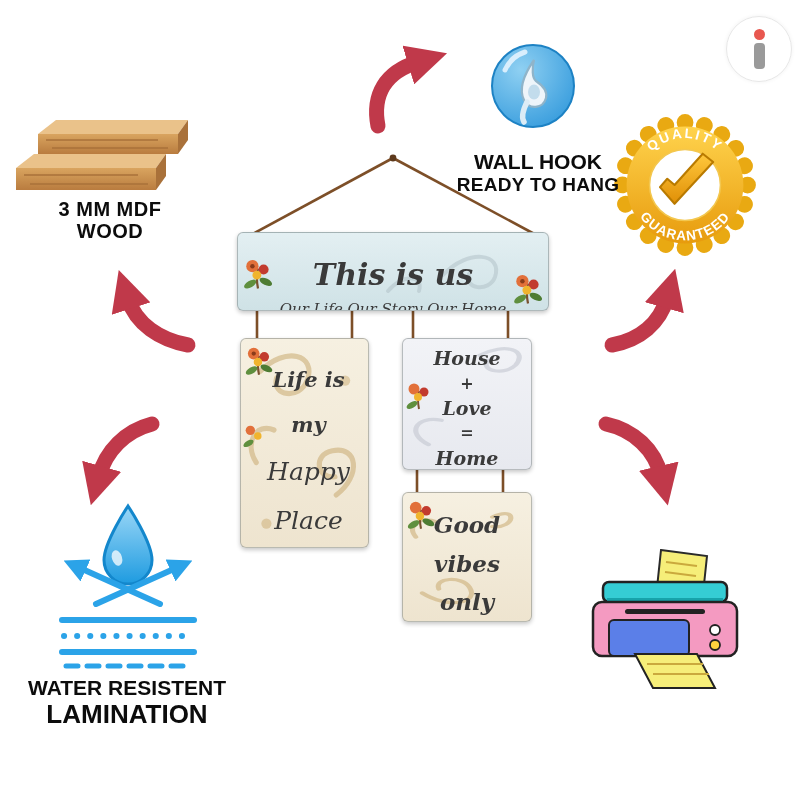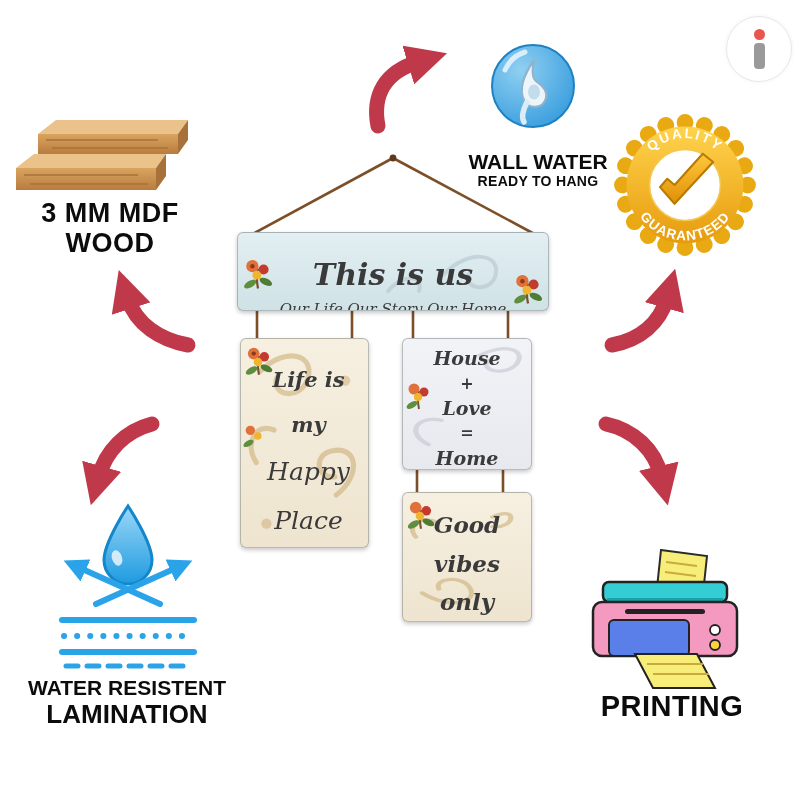--- a/index.html
+++ b/index.html
@@ -2,23 +2,23 @@
 <html><head>
 <meta charset="utf-8">
 <style>
   html,body{margin:0;padding:0;background:#ffffff;}
   .canvas{position:relative;width:800px;height:800px;background:#ffffff;overflow:hidden;
           font-family:"Liberation Sans",sans-serif;}
   svg{display:block;}
 
   
   .feature-label{position:absolute;text-align:center;color:#0c0c0c;font-weight:800;line-height:1.12;z-index:4;}
-  .lbl-big{font-size:27px;letter-spacing:.5px;}
+  .lbl-big{font-size:20px;letter-spacing:.5px;}
   .lbl-med{font-size:21px;}
-  .lbl-small{font-size:14px;letter-spacing:.3px;}
+  .lbl-small{font-size:19px;letter-spacing:.3px;}
   .lbl-huge{font-size:29px;letter-spacing:.5px;}
 
   
   .panel{position:absolute;border-radius:6px;z-index:3;overflow:hidden;
          border:1px solid rgba(110,120,120,.45);box-shadow:0 2px 4px rgba(0,0,0,.22);}
   .panel-blue{background:linear-gradient(180deg,#e3eff2 0%,#cfe2e6 100%);}
   .panel-cream{background:linear-gradient(180deg,#f6f0e1 0%,#eee4cf 100%);}
   .panel-white{background:linear-gradient(180deg,#f2f3f7 0%,#e7e9ef 100%);}
   .script{font-family:"DejaVu Serif",serif;font-style:italic;color:#3a3a3a;}
   .panel-inner{position:relative;width:100%;height:100%;display:flex;flex-direction:column;
@@ -119,21 +119,21 @@
       </defs>
       <circle cx="46" cy="46" r="41" fill="url(#hookGrad)" stroke="#1d82c4" stroke-width="2"></circle>
       <path d="M18,30 A33,33 0 0 1 38,12" stroke="#eaf6ff" stroke-width="5" fill="none" stroke-linecap="round" opacity="0.85"></path>
       <path d="M47,20 C38,33 31,48 37,60 C42,70 56,69 59,58 C61,50 55,45 49,41 C45,38 45,28 47,20 Z" fill="#eef5fa" stroke="#8fb4c9" stroke-width="2.2"></path>
       <path d="M40,62 C36,70 34,77 37,82" stroke="#dcecf6" stroke-width="5.5" fill="none" stroke-linecap="round"></path>
       <ellipse cx="47" cy="52" rx="6" ry="7.5" fill="#c2dcec"></ellipse>
     </svg>
   </div>
 
   <div class="feature-label" style="left:448px;top:150px;width:180px;">
-    <div class="lbl-med">WALL WATER</div>
+    <div class="lbl-med">WALL HOOK</div>
     <div class="lbl-small">READY TO HANG</div>
   </div>
 
   <div class="icon-block" style="left:612px;top:112px;">
     <svg width="146" height="146" viewBox="0 0 140 140">
       <defs>
         <linearGradient id="goldGrad" x1="0" y1="0" x2="0" y2="1">
           <stop offset="0" stop-color="#ffd34d"></stop>
           <stop offset="1" stop-color="#e79b0d"></stop>
         </linearGradient>
@@ -198,21 +198,20 @@
       <rect x="60" y="63" width="80" height="5" rx="2.5" fill="#222222"></rect>
       <rect x="44" y="74" width="80" height="36" rx="5" fill="#5b7fe8" stroke="#222222" stroke-width="2"></rect>
       <circle cx="150" cy="84" r="5" fill="#ffffff" stroke="#222222" stroke-width="1.8"></circle>
       <circle cx="150" cy="99" r="5" fill="#ffd23e" stroke="#222222" stroke-width="1.8"></circle>
       <polygon points="70,108 132,108 150,142 88,142" fill="#f6ee79" stroke="#222222" stroke-width="2"></polygon>
       <path d="M82,118 L138,118 M88,128 L144,128" stroke="#caa93d" stroke-width="2" fill="none"></path>
     </svg>
   </div>
 
   <div class="feature-label" style="left:568px;top:690px;width:208px;">
-    <div class="lbl-huge">PRINTING</div>
   </div>
 
   <div class="panel panel-blue" style="left:237px;top:232px;width:310px;height:77px;">
     <svg class="flourish" viewBox="0 0 310 77" preserveAspectRatio="none">
       <g fill="none" stroke="#b3c3c9" stroke-width="4" stroke-linecap="round" opacity="0.55">
         <path d="M205,42 C230,15 265,20 257,44 C251,60 225,56 231,41"></path>
         <path d="M150,58 C165,40 186,42 181,58"></path>
       </g>
     </svg>
     <svg class="flower" style="left:3px;top:22px;" width="34" height="38" viewBox="0 0 30 34">

